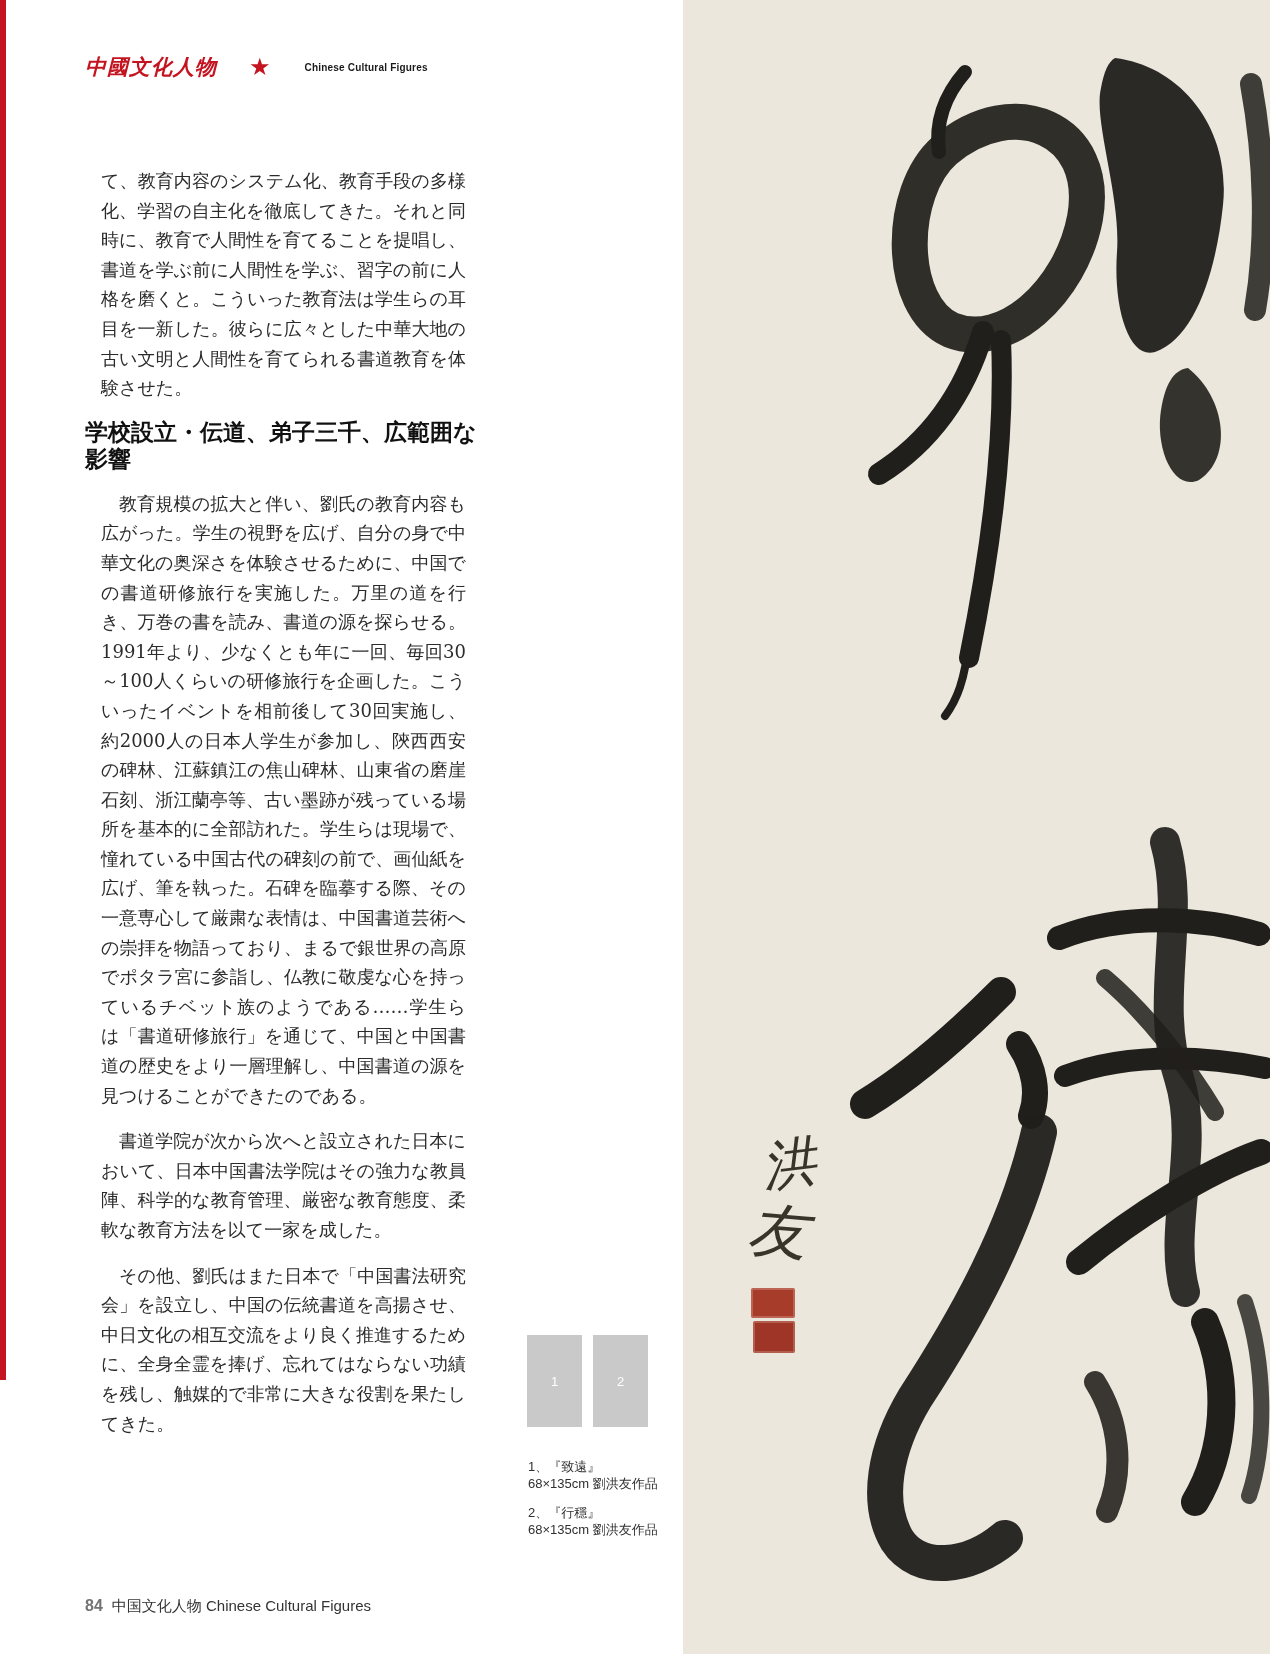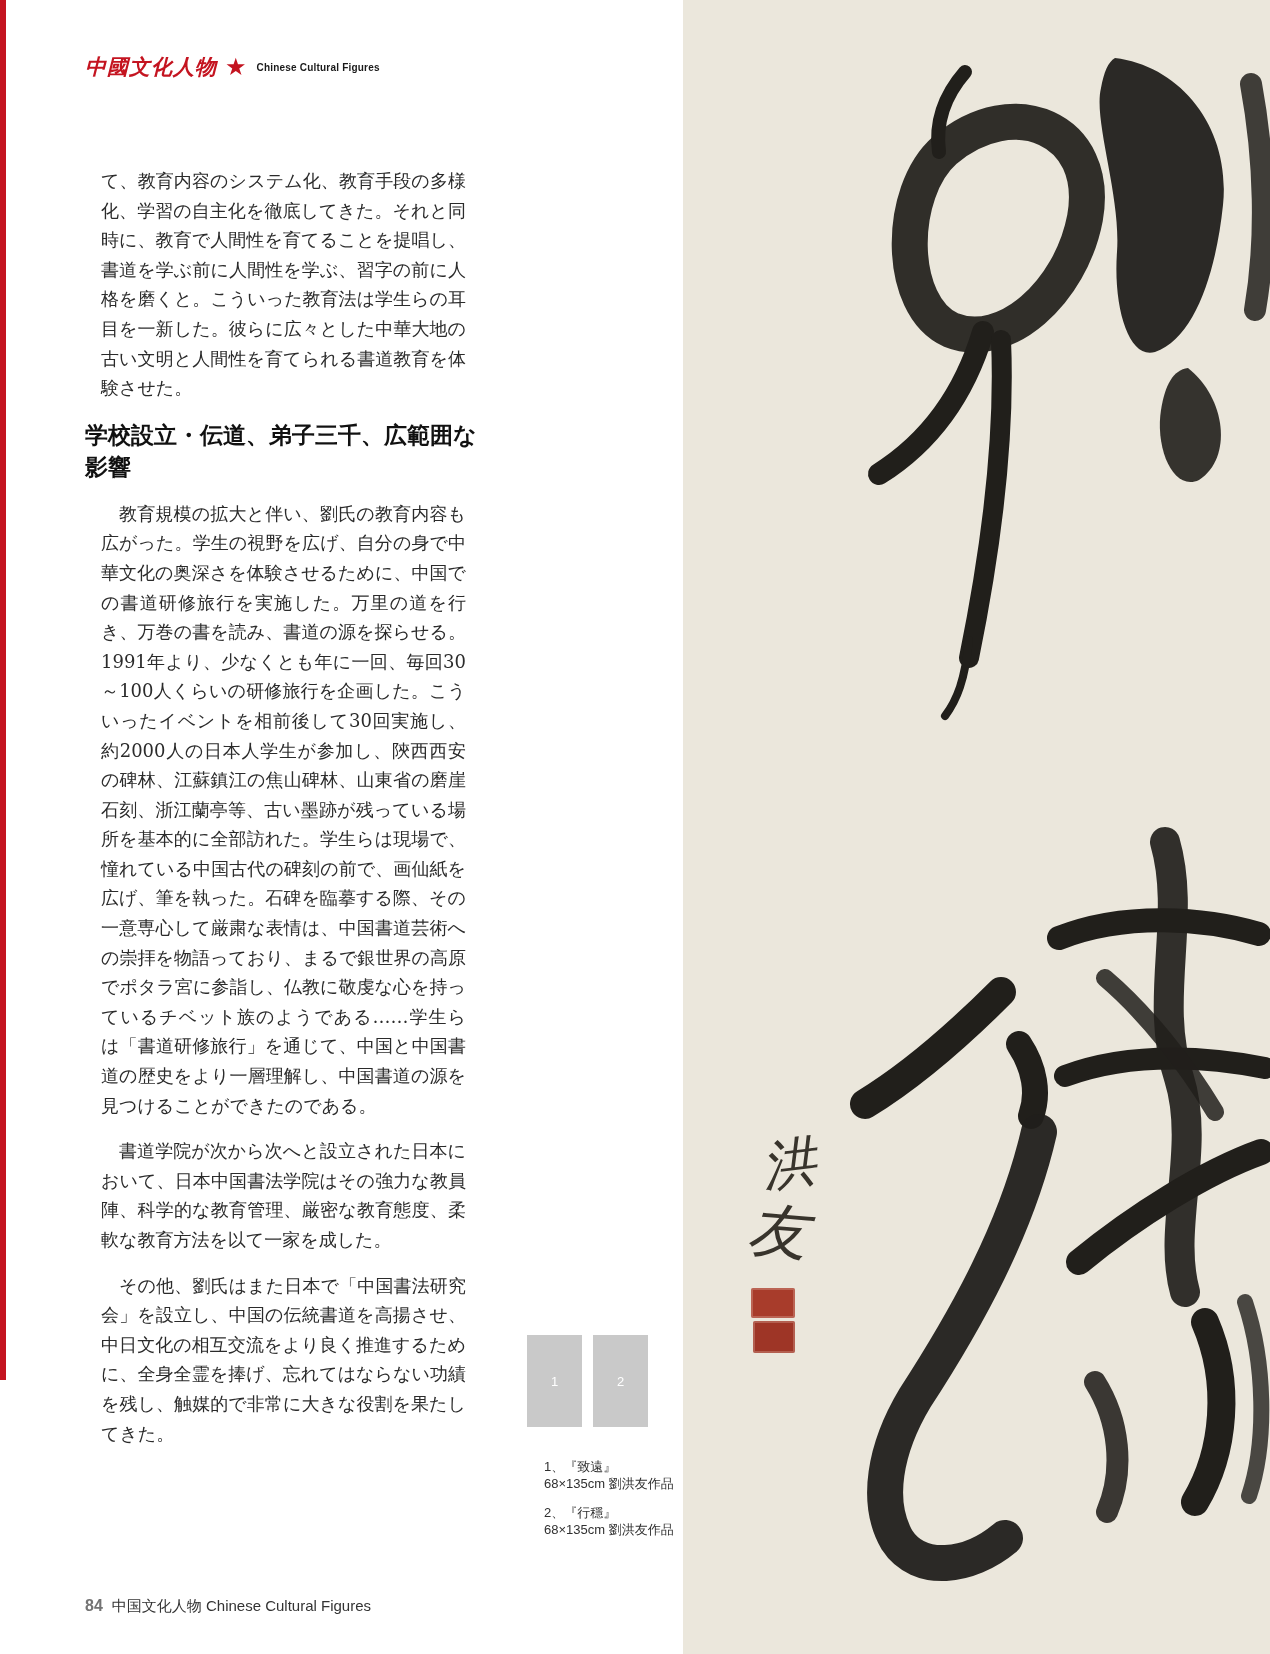--- a/index.html
+++ b/index.html
@@ -11,21 +11,21 @@
     font-family:"Liberation Sans",sans-serif;
   }
   
   #accent-bar{
     position:absolute;left:0;top:0;width:6px;height:1380px;
     background:#c41420;
   }
   
   #header{
     position:absolute;left:85px;top:50px;height:34px;
-    display:flex;align-items:center;white-space:nowrap;
+    display:flex;align-items:center;white-space:nowrap;gap:24px;
   }
   #logo-cn{
     font-family:"DejaVu Serif","Liberation Serif",serif;
     font-weight:bold;font-style:italic;
     font-size:21px;color:#c41420;letter-spacing:1px;
   }
   #logo-star{color:#c41420;font-size:24px;margin:0 10px 0 8px;line-height:1;}
   #logo-en{
     font-size:10px;font-weight:bold;color:#1a1a1a;letter-spacing:.2px;
   }
@@ -33,37 +33,37 @@
   #article{
     position:absolute;left:85px;top:150px;width:397px;
     font-family:"DejaVu Serif","Liberation Serif",serif;
     font-size:18px;line-height:29.6px;color:#2b2b2b;
     text-align:justify;
   }
   #article p{margin:16px;}
   #article p.indent{text-indent:1em;}
   #article h2{
     font-family:"DejaVu Sans","Liberation Sans",sans-serif;
-    font-size:23px;line-height:32px;color:#111;
+    font-size:23px;line-height:27px;color:#111;
     font-weight:bold;margin:14px 0 12px 0;text-align:left;
   }
   
   .thumb{
     position:absolute;top:1335px;width:55px;height:92px;
     background:#c9c9c9;color:#ffffff;
     display:flex;align-items:center;justify-content:center;
     font-size:13px;
   }
   #thumb-1{left:527px;}
   #thumb-2{left:593px;}
   #captions{
     position:absolute;left:528px;top:1458px;width:170px;
     font-size:13px;line-height:17px;color:#303030;
   }
-  .caption{margin:0 0 12px 16px;}
+  .caption{margin:0 0 12px 0;}
   .caption .cap-title{display:block;}
   .caption .cap-detail{display:block;}
   
   #footer{
     position:absolute;left:85px;top:1597px;
     font-size:15px;color:#333;white-space:nowrap;
   }
   #footer .pagenum{font-weight:bold;font-size:16px;color:#737373;margin-right:9px;}
   
   #artwork-panel{

